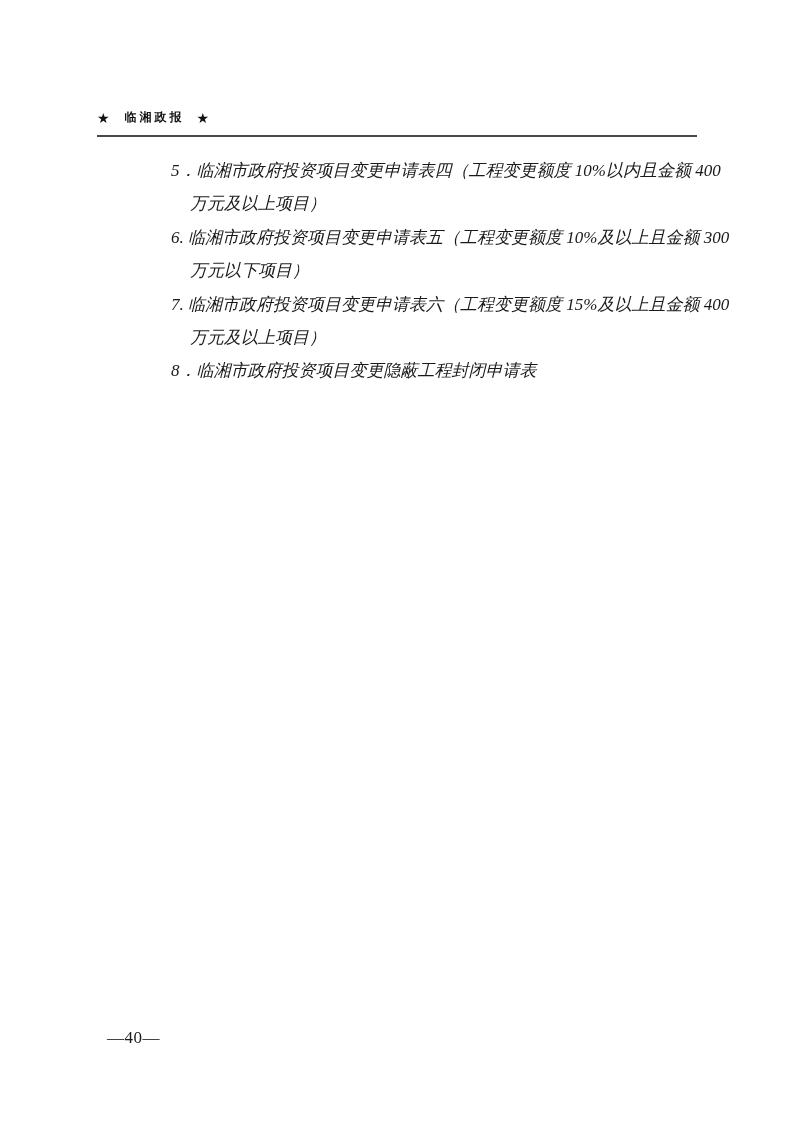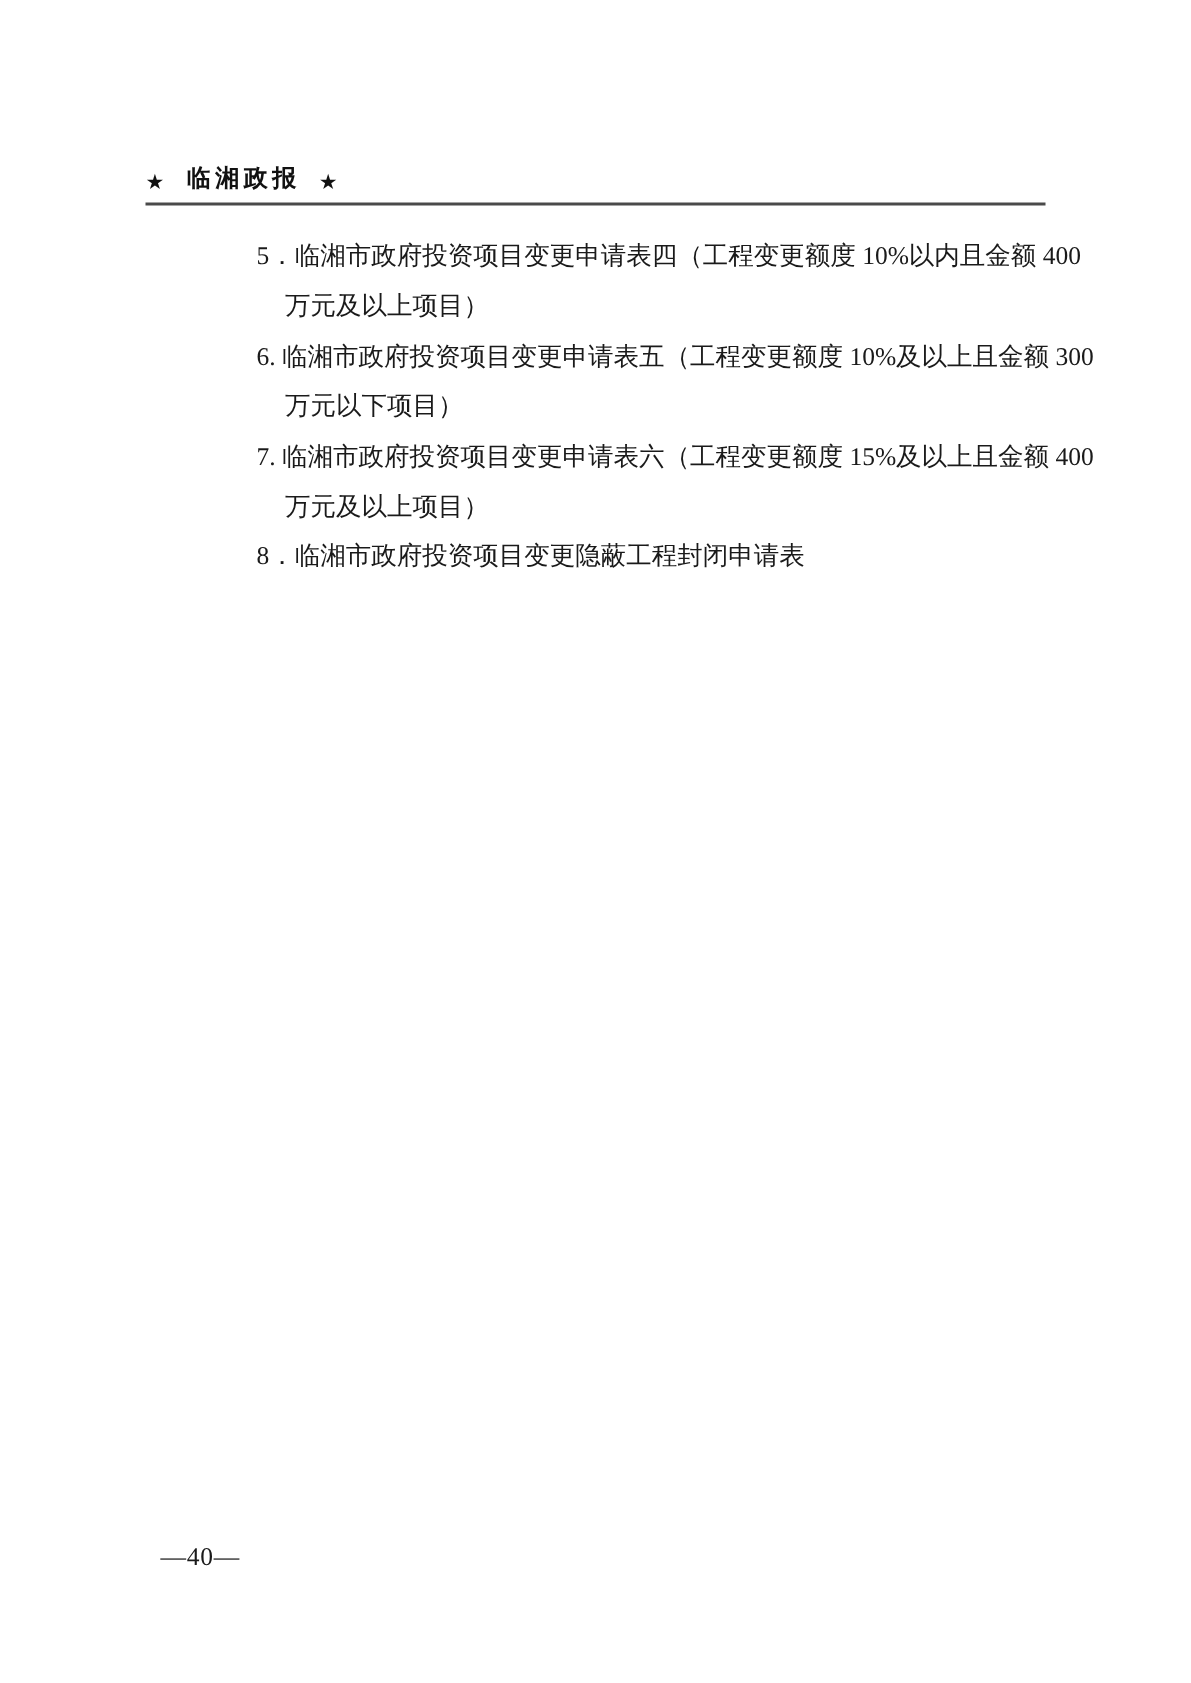--- a/index.html
+++ b/index.html
@@ -25,21 +25,21 @@
     font-family: "Liberation Sans", "DejaVu Sans", sans-serif;
     font-weight: bold;
     color: #111111;
   }
   .star {
     font-size: 14px;
     line-height: 1;
     transform: translateY(1px);
   }
   .header-title {
-    font-size: 16px;
+    font-size: 12px;
     letter-spacing: 3px;
     margin: 0 12px 0 15px;
     line-height: 1.2;
     white-space: nowrap;
   }
   .rule {
     position: absolute;
     left: 97px;
     top: 135px;
     width: 600px;
@@ -49,20 +49,21 @@
   .list {
     position: absolute;
     left: 171px;
     top: 154px;
     width: 527px;
     font-size: 17px;
     line-height: 33.4px;
   }
   .line {
     white-space: nowrap;
+    font-style: italic;
   }
   .line.cont {
     padding-left: 19px;
   }
   .footer-pagenum {
     position: absolute;
     left: 107px;
     top: 1027px;
     font-size: 17px;
     line-height: 22px;

